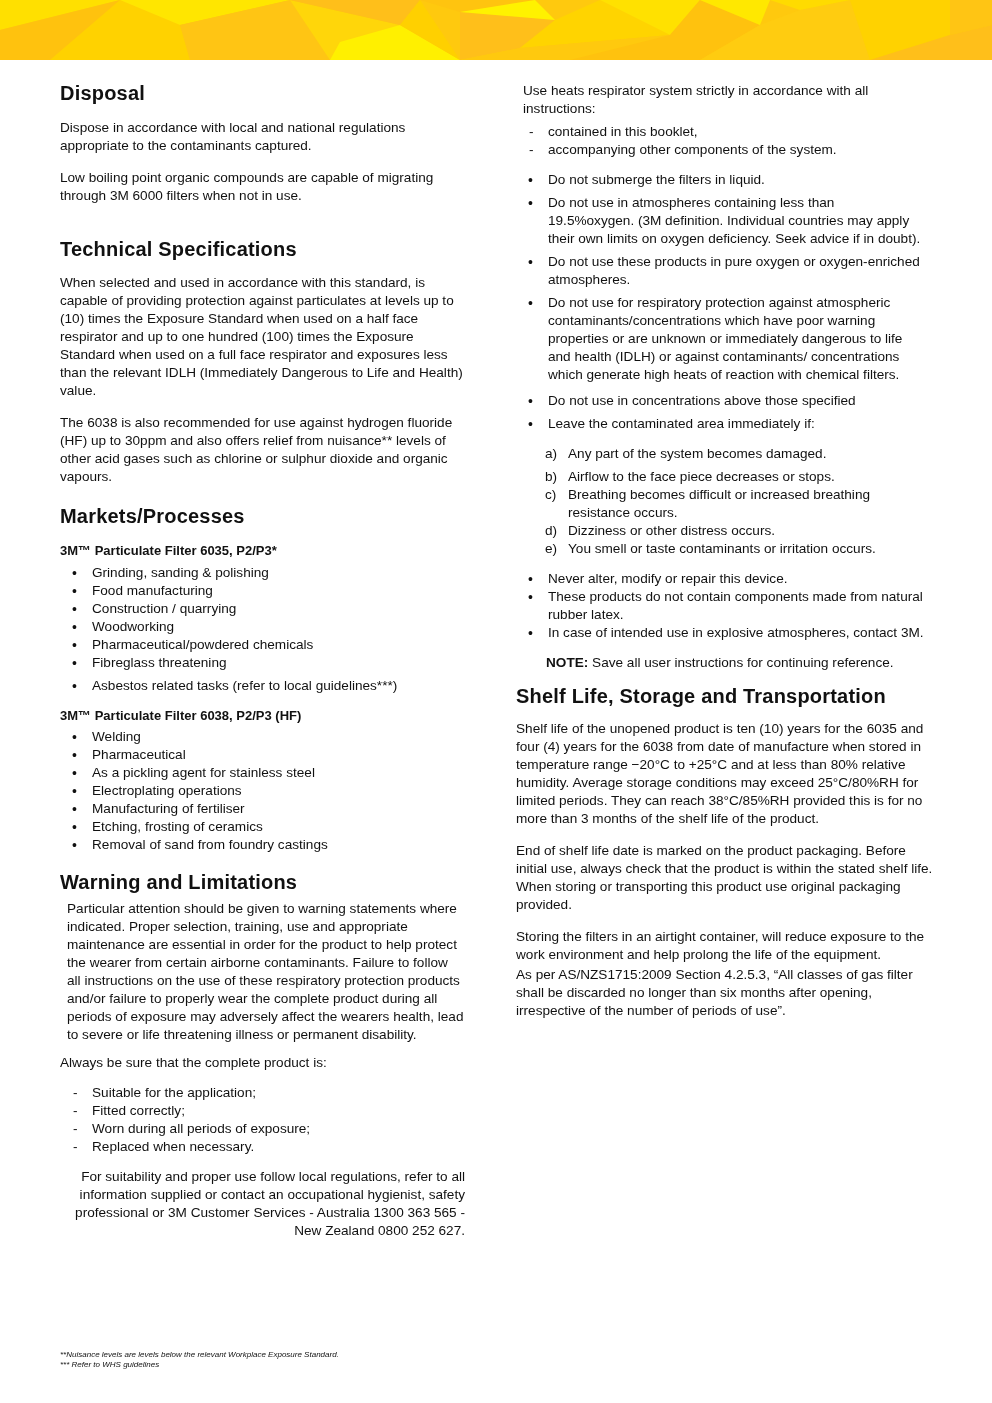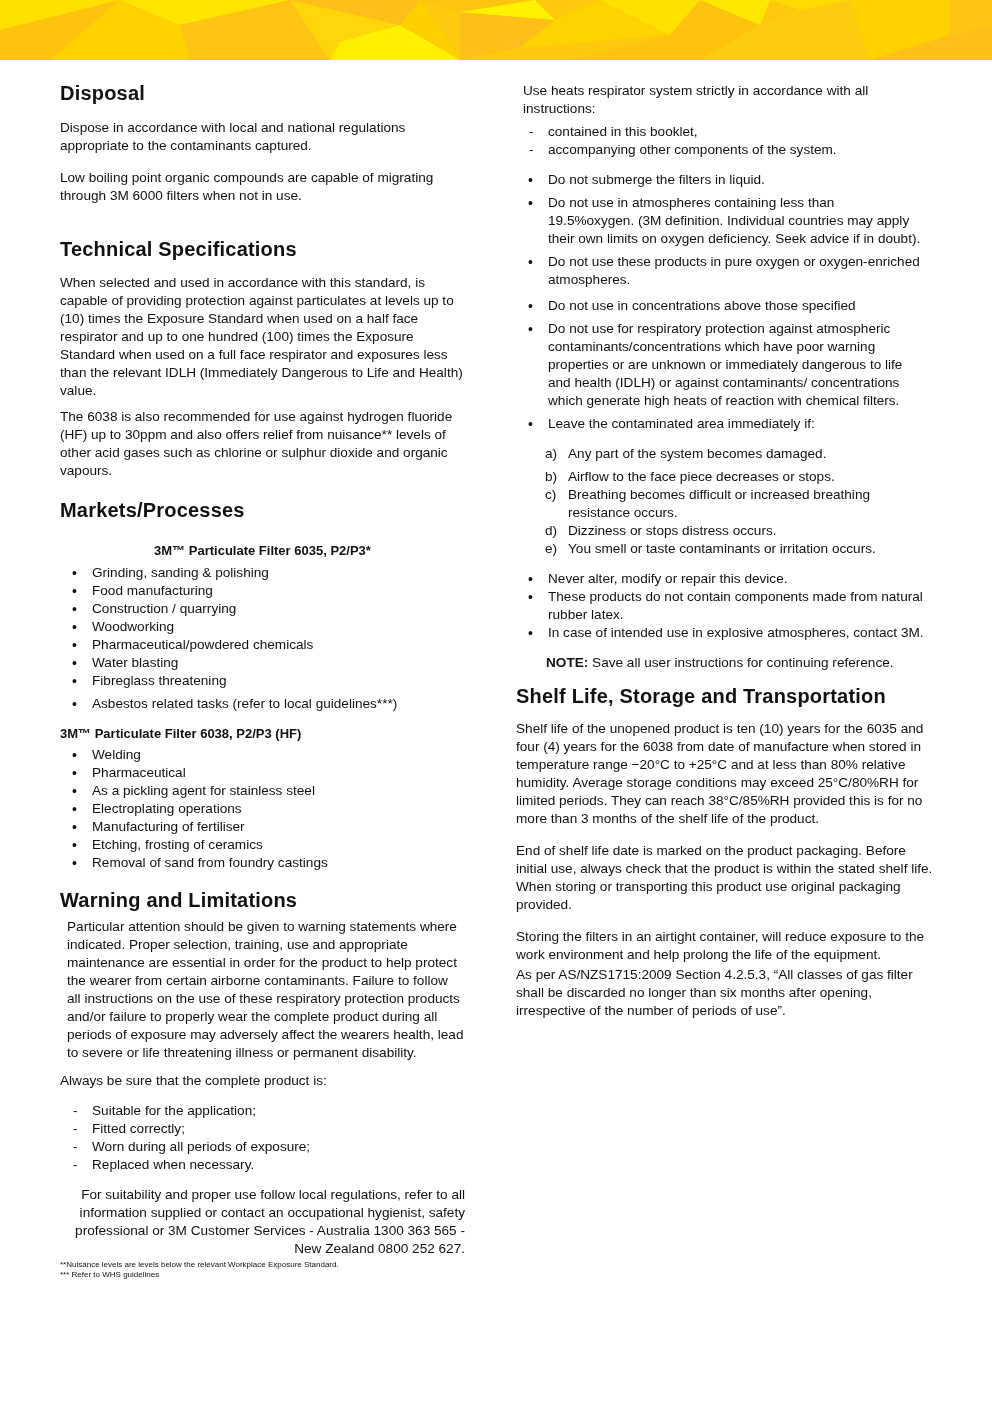--- a/index.html
+++ b/index.html
@@ -13,21 +13,21 @@
   h2 { font-size: 20px; font-weight: bold; margin: 0; line-height: 24px; letter-spacing: 0.2px; }
   p { margin: 0; }
   .sub { font-weight: bold; font-size: 13px; margin: 0; }
   ul.bul, ul.dash, ol.alpha { list-style: none; margin: 12px; padding: 0; }
   ul.bul li, ul.dash li, ol.alpha li { position: relative; padding-left: 20px; }
   ul.bul li::before { content: "\2022"; position: absolute; left: 0; top: 0; font-size: 14px; }
   ul.dash li::before { content: "-"; position: absolute; left: 1px; top: 0; }
   ol.alpha li { padding-left: 40px; }
   ol.alpha .mk { position: absolute; left: 17px; top: 0; }
   .ind { padding-left: 7px; }
-  .footnotes { position: absolute; left: 60px; top: 1260px; font-size: 8px; line-height: 10px; color: #111; }
+  .footnotes { position: absolute; left: 60px; top: 1350px; font-size: 8px; line-height: 10px; color: #111; font-style: italic; }
   .note-label { font-weight: bold; padding-left: 30px; }
 </style>
 </head>
 <body>
 
 <div class="banner">
   <svg width="992" height="60" viewBox="0 0 992 60">
     <rect x="0" y="0" width="992" height="60" fill="#ffc90e"></rect>
     <polygon points="0,0 120,0 0,30" fill="#ffe000"></polygon>
     <polygon points="0,30 120,0 50,60 0,60" fill="#ffc20e"></polygon>
@@ -58,33 +58,32 @@
 
   <section>
     <h2 style="margin-top:5px;">Disposal</h2>
     <p style="margin-top:14px;">Dispose in accordance with local and national regulations appropriate to the contaminants captured.</p>
     <p style="margin-top:14px;">Low boiling point organic compounds are capable of migrating through 3M 6000 filters when not in use.</p>
   </section>
 
   <section style="margin-top:32px;">
     <h2>Technical Specifications</h2>
     <p style="margin-top:13px;">When selected and used in accordance with this standard, is capable of providing protection against particulates at levels up to (10) times the Exposure Standard when used on a half face respirator and up to one hundred (100) times the Exposure Standard when used on a full face respirator and exposures less than the relevant IDLH (Immediately Dangerous to Life and Health) value.</p>
-    <p style="margin-top:8px;">The 6038 is also recommended for use against hydrogen fluoride (HF) up to 30ppm and also offers relief from nuisance** levels of other acid gases such as chlorine or sulphur dioxide and organic vapours.</p>
+    <p style="margin-top:14px;">The 6038 is also recommended for use against hydrogen fluoride (HF) up to 30ppm and also offers relief from nuisance** levels of other acid gases such as chlorine or sulphur dioxide and organic vapours.</p>
   </section>
 
   <section style="margin-top:18px;">
     <h2>Markets/Processes</h2>
-    <p class="sub" style="margin-top:20px;text-align:center;">3M™ Particulate Filter 6035, P2/P3*</p>
+    <p class="sub" style="margin-top:14px;">3M™ Particulate Filter 6035, P2/P3*</p>
     <ul class="bul" style="margin-top:4px;">
       <li>Grinding, sanding &amp; polishing</li>
       <li>Food manufacturing</li>
       <li>Construction / quarrying</li>
       <li>Woodworking</li>
       <li>Pharmaceutical/powdered chemicals</li>
-      <li>Water blasting</li>
       <li>Fibreglass threatening</li>
       <li style="margin-top:5px;">Asbestos related tasks (refer to local guidelines***)</li>
     </ul>
     <p class="sub" style="margin-top:5px;">3M™ Particulate Filter 6038, P2/P3 (HF)</p>
     <ul class="bul" style="margin-top:3px;">
       <li>Welding</li>
       <li>Pharmaceutical</li>
       <li>As a pickling agent for stainless steel</li>
       <li>Electroplating operations</li>
       <li>Manufacturing of fertiliser</li>
@@ -110,29 +109,29 @@
 <div class="col col-right" style="top:82px;">
   <p class="ind">Use heats respirator system strictly in accordance with all instructions:</p>
   <ul class="dash" style="margin-top:5px;">
     <li>contained in this booklet,</li>
     <li>accompanying other components of the system.</li>
   </ul>
   <ul class="bul" style="margin-top:5px;">
     <li>Do not submerge the filters in liquid.</li>
     <li style="margin-top:5px;">Do not use in atmospheres containing less than 19.5%oxygen. (3M definition. Individual countries may apply their own limits on oxygen deficiency. Seek advice if in doubt).</li>
     <li style="margin-top:5px;">Do not use these products in pure oxygen or oxygen-enriched atmospheres.</li>
+    <li style="margin-top:5px;">Do not use for respiratory protection against atmospheric contaminants/concentrations which have poor warning properties or are unknown or immediately dangerous to life and health (IDLH) or against contaminants/ concentrations which generate high heats of reaction with chemical filters.</li>
     <li style="margin-top:8px;">Do not use in concentrations above those specified</li>
-    <li style="margin-top:5px;">Do not use for respiratory protection against atmospheric contaminants/concentrations which have poor warning properties or are unknown or immediately dangerous to life and health (IDLH) or against contaminants/ concentrations which generate high heats of reaction with chemical filters.</li>
     <li style="margin-top:5px;">Leave the contaminated area immediately if:</li>
   </ul>
   <ol class="alpha" style="margin-top:4px;">
     <li><span class="mk">a)</span><span>Any part of the system becomes damaged.</span></li>
     <li style="margin-top:5px;"><span class="mk">b)</span><span>Airflow to the face piece decreases or stops.</span></li>
     <li><span class="mk">c)</span><span>Breathing becomes difficult or increased breathing resistance occurs.</span></li>
-    <li><span class="mk">d)</span><span>Dizziness or stops distress occurs.</span></li>
+    <li><span class="mk">d)</span><span>Dizziness or other distress occurs.</span></li>
     <li><span class="mk">e)</span><span>You smell or taste contaminants or irritation occurs.</span></li>
   </ol>
   <ul class="bul">
     <li>Never alter, modify or repair this device.</li>
     <li>These products do not contain components made from natural rubber latex.</li>
     <li>In case of intended use in explosive atmospheres, contact 3M.</li>
   </ul>
   <p style="margin-top:8px;">
     <span class="note-label">NOTE:</span><span> Save all user instructions for continuing reference.</span>
   </p>

